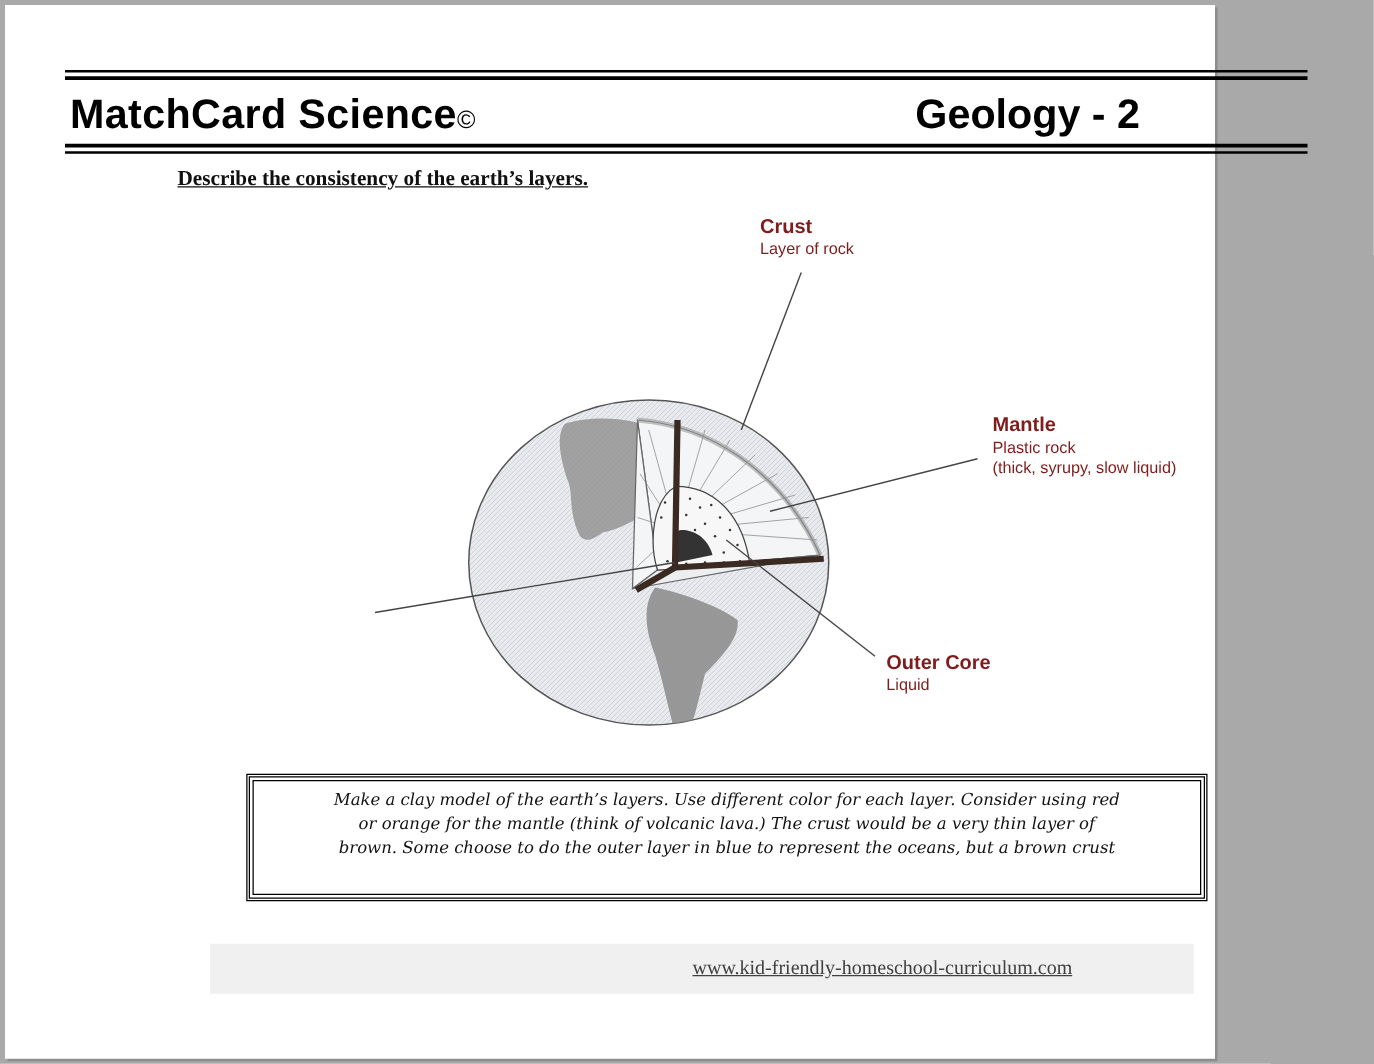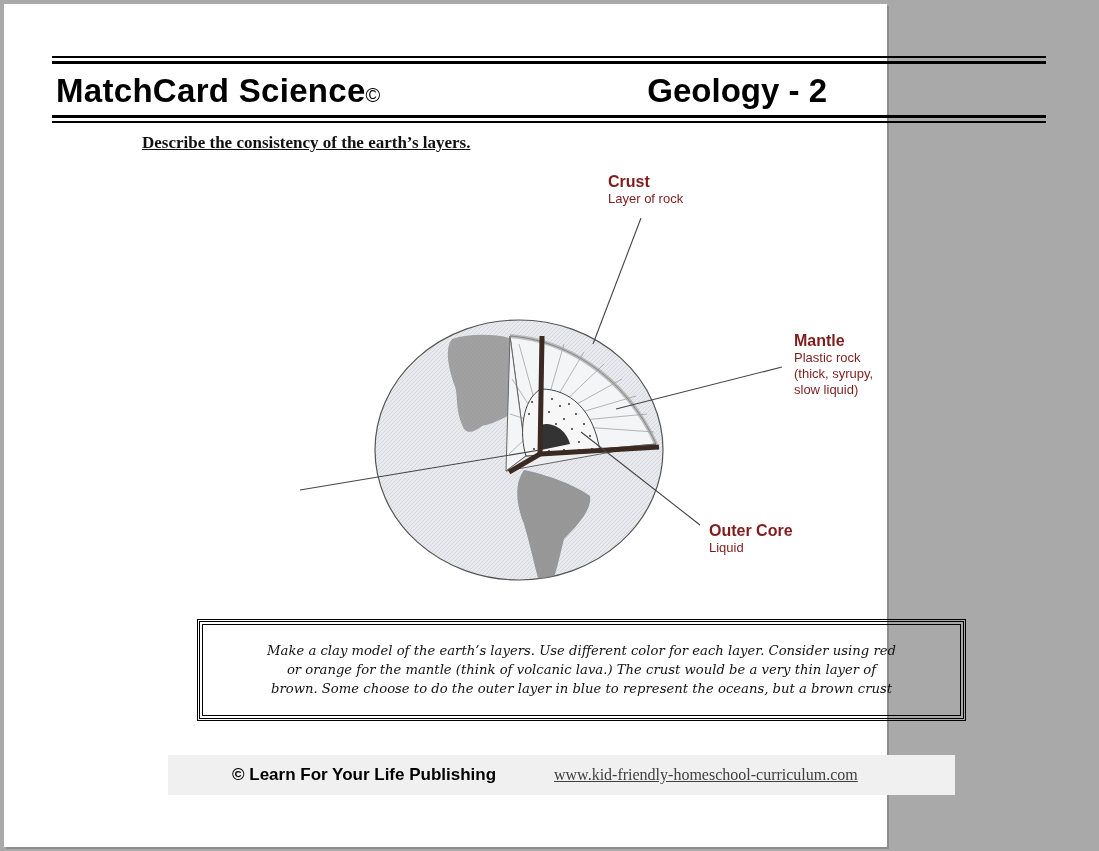--- a/index.html
+++ b/index.html
@@ -1,28 +1,28 @@
 <!DOCTYPE html>
 <html><head>
 <meta charset="utf-8">
 <style>
   html, body { margin:0; padding:0; }
   body { width:1099px; height:851px; background:#a9a9a9; position:relative; overflow:hidden; font-family:"Liberation Sans", sans-serif; }
-  .page { position:absolute; left:4px; top:4px; width:883px; height:843px; background:#fff; box-shadow: 2px 2px 0 #8d8d8d; }
+  .page { position:absolute; left:4px; top:4px; width:968px; height:843px; background:#fff; box-shadow: 2px 2px 0 #8d8d8d; }
   .rule { position:absolute; left:48px; width:994px; background:#000; }
   .title-left { position:absolute; left:52px; top:68px; font-size:33px; font-weight:bold; letter-spacing:0.3px; color:#000; }
   .title-left .copy { font-size:20px; font-weight:normal; }
   .title-right { position:absolute; right:60px; top:68px; font-size:33px; font-weight:bold; color:#000; }
   .prompt { position:absolute; left:100px; top:129px; font-family:"Liberation Serif", serif; font-size:17px; font-weight:bold; text-decoration:underline; color:#111;margin-left:38px; }
   .label { position:absolute; color:#7f1d1d; }
   .label .h { font-weight:bold; font-size:16px; line-height:19px; }
   .label .d { font-size:13px; line-height:16px; }
   .diagram { position:absolute; left:0; top:0; }
   .note { position:absolute; left:193px; top:615px; width:769px; height:102px; border:3px double #000; padding:2px; box-sizing:border-box; }
-  .note-inner { border:1px solid #000; width:100%; height:100%; box-sizing:border-box; padding:16px 10px; text-align:center; font-family:"DejaVu Serif", serif; font-style:italic; font-size:13.2px; line-height:19px; color:#111; }
+  .note-inner { border:1px solid #000; width:100%; height:100%; box-sizing:border-box; padding:6px 10px; text-align:center; font-family:"DejaVu Serif", serif; font-style:italic; font-size:13.2px; line-height:19px; color:#111; }
   .footer { position:absolute; left:164px; top:751px; width:787px; height:40px; background:#f0f0f0; }
   .footer-pub { position:absolute; left:64px; top:10px; font-size:17px; font-weight:bold; color:#000; }
   .footer-link { position:absolute; left:386px; top:11px; font-family:"Liberation Serif", serif; font-size:16px; color:#404040; text-decoration:underline; }
 </style>
 </head>
 <body>
 
 <div class="page">
   <div class="rule" style="top:52px;height:1.5px;"></div>
   <div class="rule" style="top:57px;height:3px;"></div>
@@ -134,16 +134,15 @@
 
   <div class="note">
     <div class="note-inner">
       <div>Make a clay model of the earth’s layers.  Use different color for each layer.  Consider using red</div>
       <div>or orange for the mantle (think of volcanic lava.)  The crust would be a very thin layer of</div>
       <div>brown.  Some choose to do the outer layer in blue to represent the oceans, but a brown crust</div>
     </div>
   </div>
 
   <div class="footer">
-    <span class="footer-pub">© Learn For Your Life Publishing</span>
     <a class="footer-link">www.kid-friendly-homeschool-curriculum.com</a>
   </div>
 </div>
 
 </body></html>

